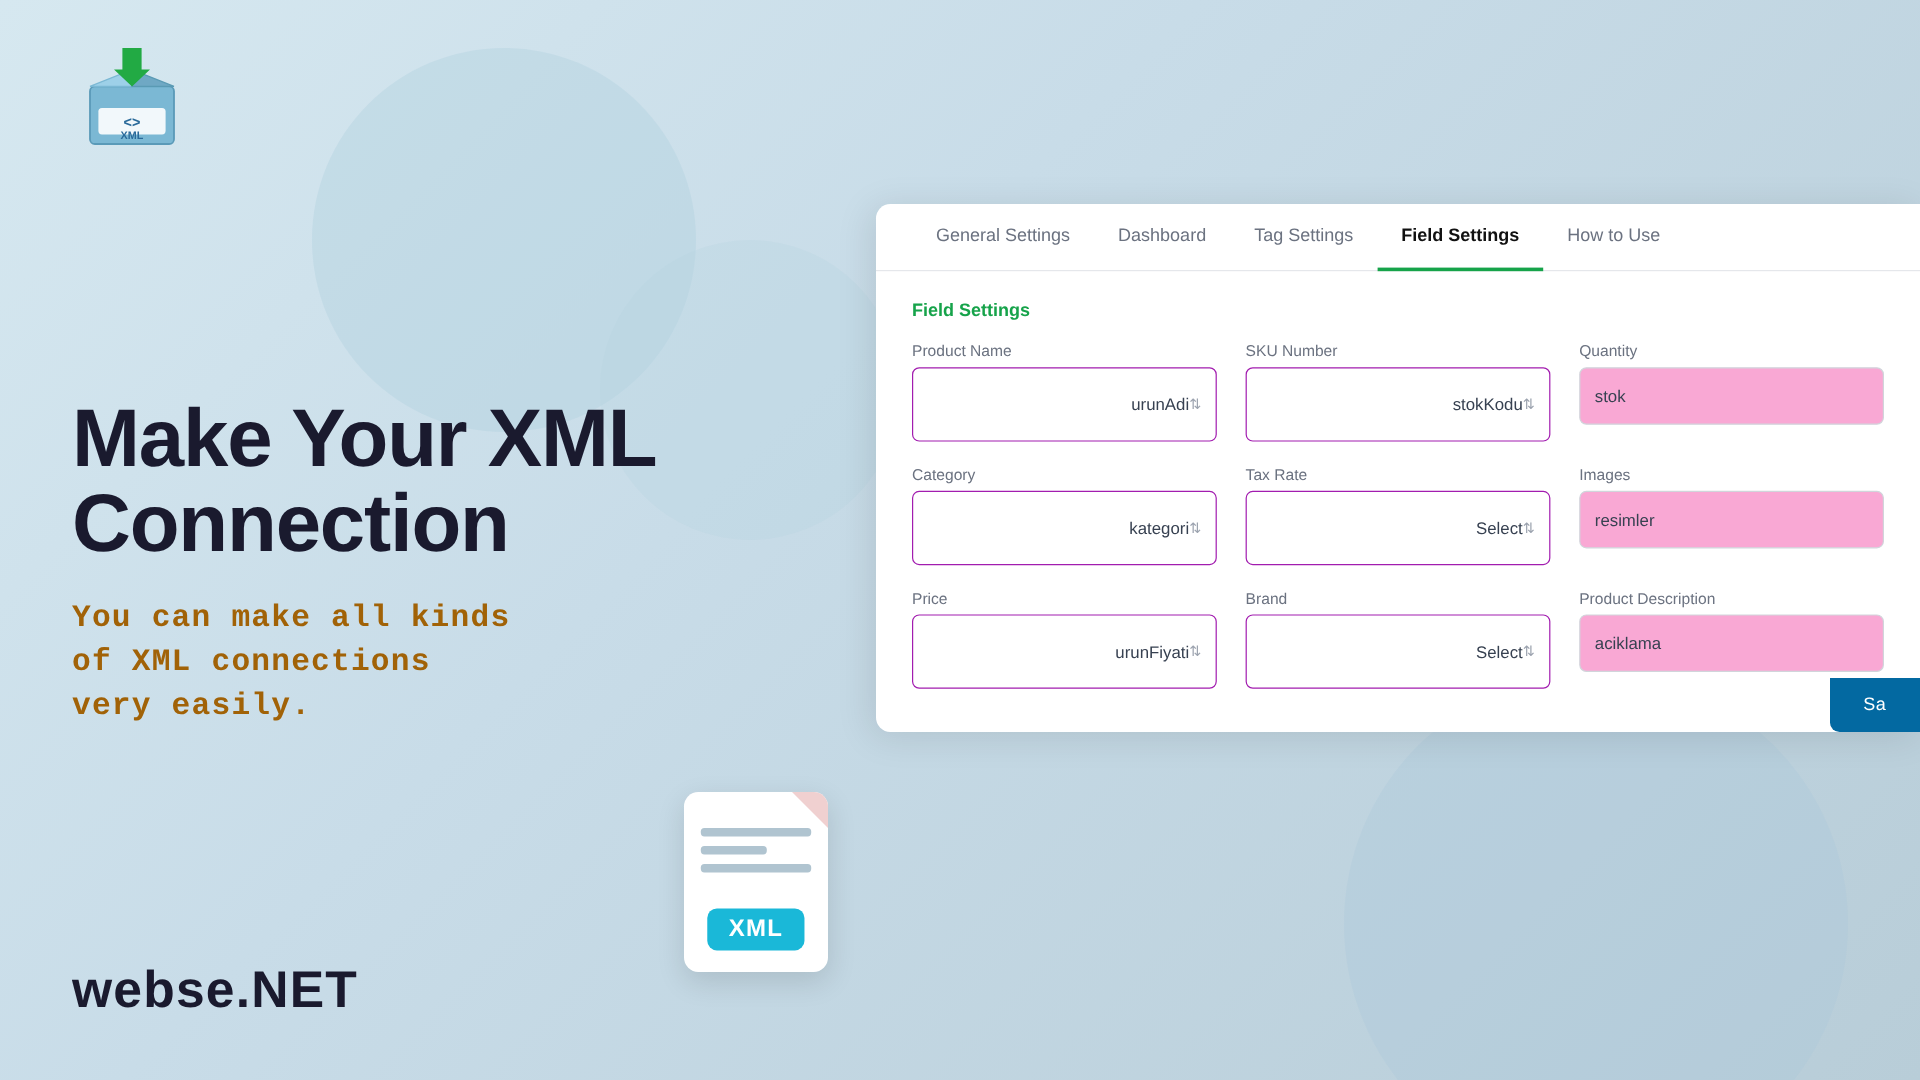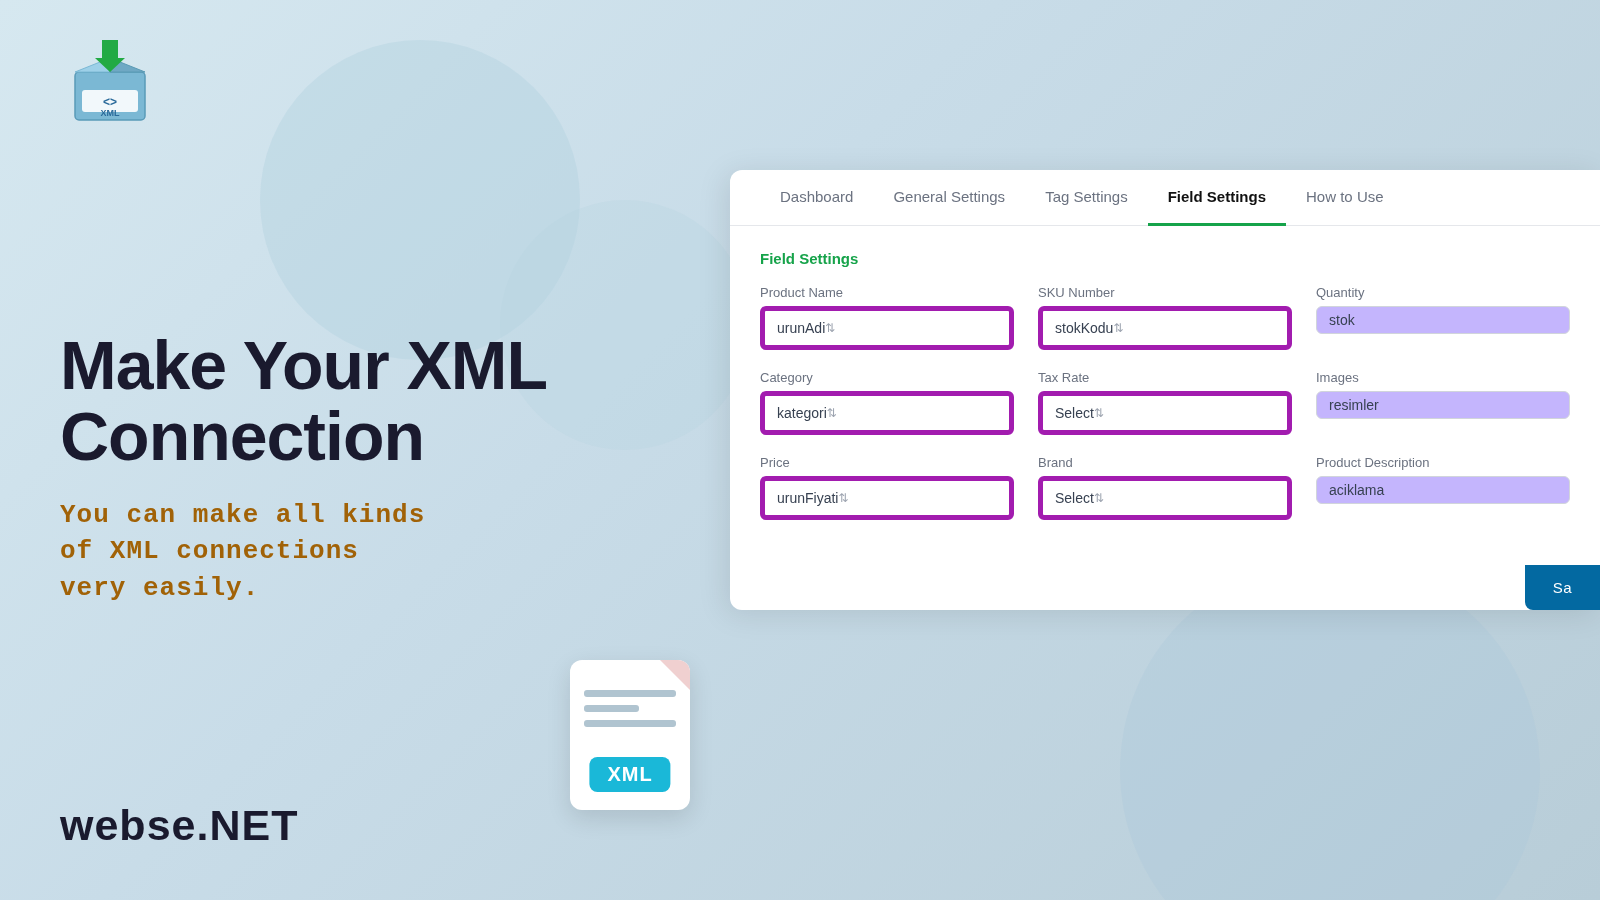--- a/index.html
+++ b/index.html
@@ -215,42 +215,42 @@
 
     .field-label {
       font-size: 13px;
       color: #6b7280;
       font-weight: 500;
     }
 
     .field-select {
       display: flex;
       align-items: center;
-      border: 5px solid #a21caf;
+      border: 1px solid #a21caf;
       border-radius: 6px;
-      padding: 9px 12px;
+      padding: 22px 12px;
       font-size: 14px;
       color: #374151;
       background: white;
       cursor: pointer;
-      justify-content: flex-start;
+      justify-content: flex-end;
     }
 
     .field-select .chevron {
       color: #9ca3af;
       font-size: 12px;
     }
 
     .field-input {
       border: 1px solid #d1d5db;
       border-radius: 6px;
-      padding: 5px 12px;
+      padding: 15px 12px;
       font-size: 14px;
       color: #374151;
-      background: #c4b5fd;
+      background: #f9a8d4;
     }
 
     
     .save-btn {
       position: absolute;
       right: 0;
       bottom: 0;
       background: #0369a1;
       color: white;
       font-size: 15px;
@@ -312,22 +312,22 @@
   </div>
 </div>
 
 <div style="position:absolute; bottom:50px; left:60px;">
   <span class="webse-brand">webse.NET</span>
 </div>
 
 <div class="main-card">
 
   <nav class="nav-tabs">
+    <div class="nav-tab">General Settings</div>
     <div class="nav-tab">Dashboard</div>
-    <div class="nav-tab">General Settings</div>
     <div class="nav-tab">Tag Settings</div>
     <div class="nav-tab active">Field Settings</div>
     <div class="nav-tab">How to Use</div>
   </nav>
 
   <div class="card-content">
     <div class="section-title">Field Settings</div>
 
 
     <div class="fields-grid">

